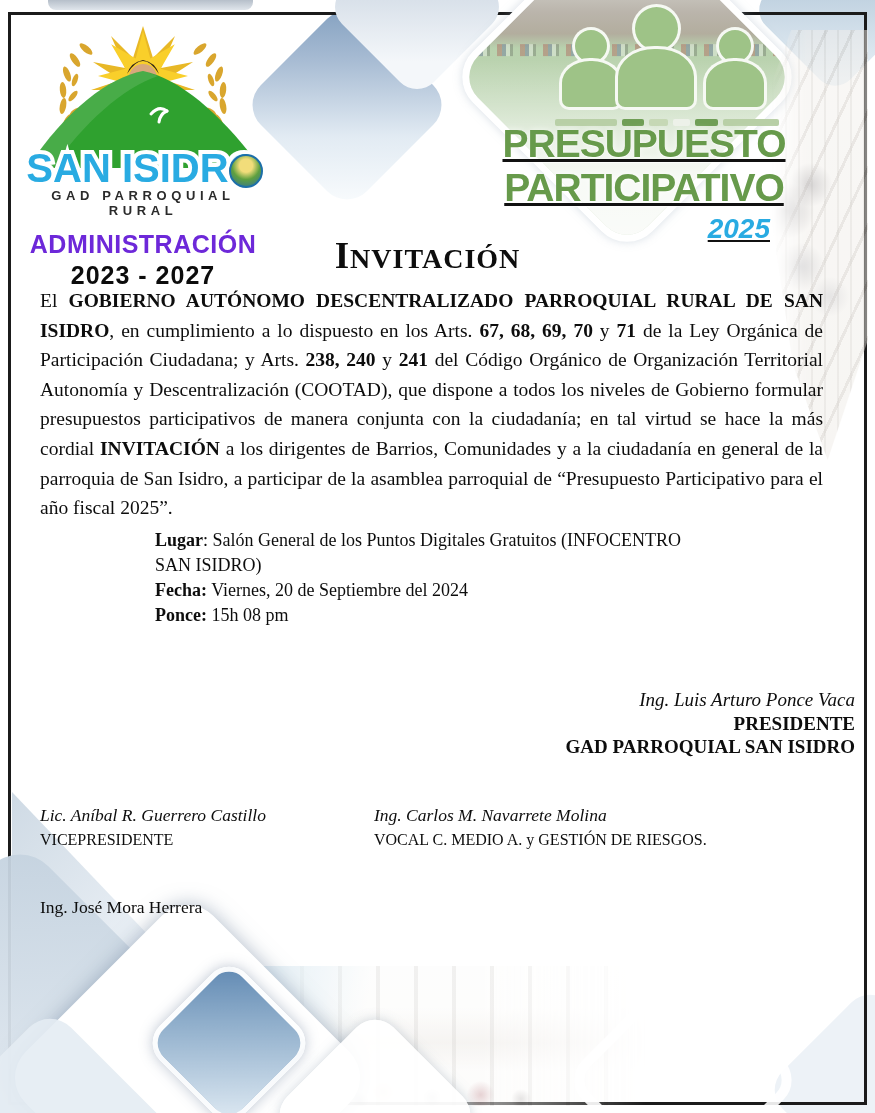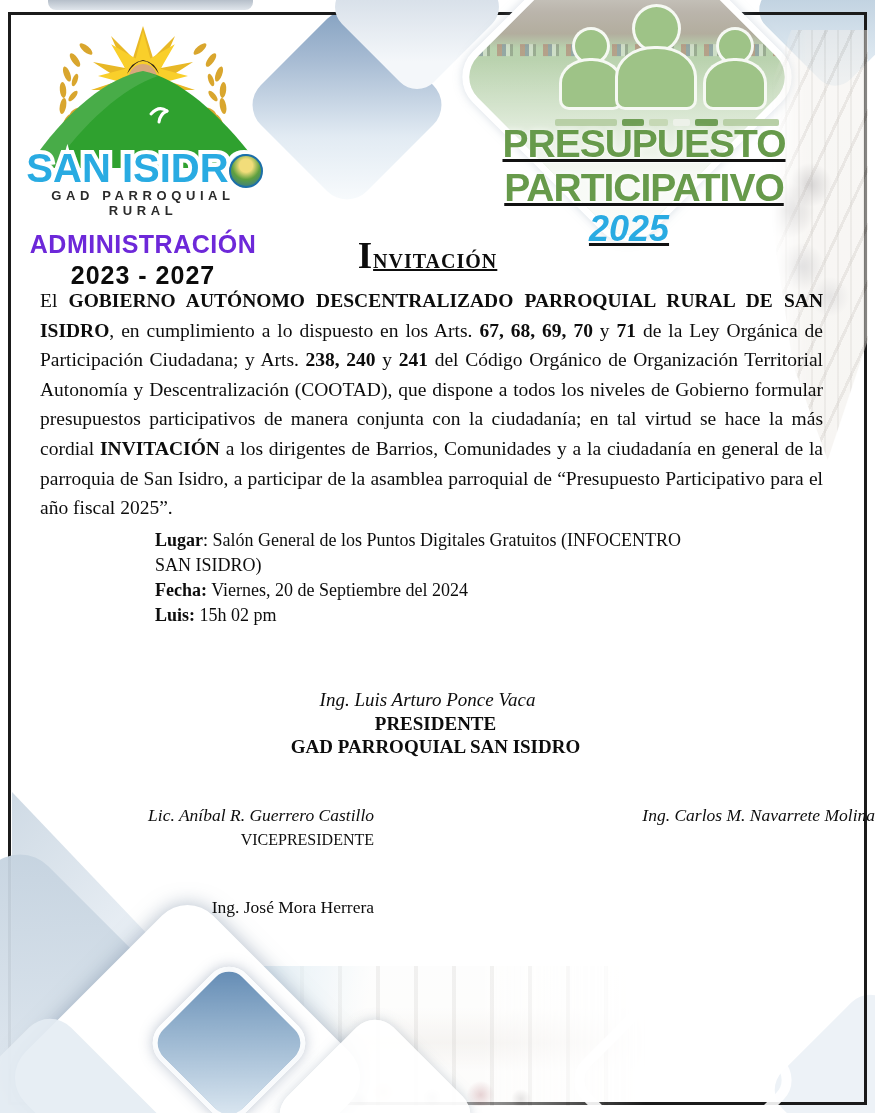--- a/index.html
+++ b/index.html
@@ -109,43 +109,43 @@
   .pbar{position:absolute;left:2px;right:2px;bottom:0;height:7px;display:flex;gap:5px;}
   .pbar span{border-radius:2px;height:7px;}
   .s1{width:74px;background:#b8cfa6;} .s2{width:26px;background:#6f9e55;}
   .s3{width:22px;background:#c6d8b5;} .s4{width:20px;background:#edf1e9;}
   .s5{width:28px;background:#6f9e55;} .s6{width:66px;background:#b8cfa6;}
 
   .banner-text{left:488px;top:122px;width:312px;text-align:center;z-index:10;
                font-family:"Liberation Sans","DejaVu Sans",sans-serif;text-decoration:underline;}
   .bl{font-size:39px;line-height:44px;font-weight:800;letter-spacing:-1px;color:#679a4b;
       white-space:nowrap;text-shadow:0 1px 0 rgba(255,255,255,.65),0 0 6px rgba(255,255,255,.7);}
-  .byear{font-size:36px;line-height:38px;font-weight:800;font-style:italic;color:#29abe2;
-      padding-right:30px;text-shadow:0 1px 0 rgba(255,255,255,.6);}
+  .byear{font-size:28px;line-height:38px;font-weight:800;font-style:italic;color:#29abe2;
+      text-align:right;padding-right:30px;text-shadow:0 1px 0 rgba(255,255,255,.6);}
 
   
   .doc-title{left:40px;right:60px;top:234px;text-align:center;font-weight:700;letter-spacing:1px;color:#0d0d0d;}
   .doc-title .cap{font-size:37px;}
-  .doc-title .rest{font-size:20px;text-decoration:underline;}
+  .doc-title .rest{font-size:28px;}
 
   .body-par{left:40px;right:52px;top:286px;margin:0;font-size:19.5px;line-height:29.6px;
             text-align:justify;color:#0d0d0d;}
   .body-par .bold{font-weight:bold;}
 
   .details{left:155px;top:528px;width:545px;font-size:18px;line-height:25px;color:#0d0d0d;}
   .details b{font-weight:bold;}
   .details .pre{white-space:pre-wrap;}
 
-  .president{left:0;right:20px;top:688px;text-align:center;line-height:23.5px;color:#0d0d0d;}
+  .president{left:0;right:20px;top:688px;text-align:right;line-height:23.5px;color:#0d0d0d;}
   .president .name{font-style:italic;font-size:19px;}
   .president .role{font-weight:bold;font-size:19px;padding-left:16px;}
 
   .sig-grid{left:40px;top:804px;width:835px;display:grid;grid-template-columns:40% 60%;
             row-gap:45px;color:#0d0d0d;}
-  .sig{text-align:right;line-height:23.5px;}
+  .sig{text-align:left;line-height:23.5px;}
   .sig .name{font-size:17.5px;}
   .sig .name.it{font-style:italic;}
   .sig .role{font-weight:normal;font-size:16px;}
   .sig .narrow{max-width:300px;margin:0 auto;}
 </style>
 </head>
 <body>
 
 <div class="page">
 
@@ -264,35 +264,36 @@
 
   <div class="content doc-title">
     <span class="cap">I</span><span class="rest">NVITACIÓN</span>
   </div>
 
   <p class="content body-par"><span>El </span><span class="bold">GOBIERNO AUTÓNOMO DESCENTRALIZADO PARROQUIAL RURAL DE SAN ISIDRO</span><span>, en cumplimiento a lo dispuesto en los Arts. </span><span class="bold">67, 68, 69, 70</span><span> y </span><span class="bold">71</span><span> de la Ley Orgánica de Participación Ciudadana; y Arts. </span><span class="bold">238, 240</span><span> y </span><span class="bold">241</span><span> del Código Orgánico de Organización Territorial Autonomía y Descentralización (COOTAD), que dispone a todos los niveles de Gobierno formular presupuestos participativos de manera conjunta con la ciudadanía; en tal virtud se hace la más cordial </span><span class="bold">INVITACIÓN</span><span> a los dirigentes de Barrios, Comunidades y a la ciudadanía en general de la parroquia de San Isidro, a participar de la asamblea parroquial de “Presupuesto Participativo para el año fiscal 2025”.</span></p>
 
   <div class="content details">
     <div class="detail-line"><b>Lugar</b><span class="pre">: </span><span class="pre">Salón General de los Puntos Digitales Gratuitos (INFOCENTRO SAN ISIDRO)</span></div>
     <div class="detail-line"><b>Fecha:</b><span class="pre"> Viernes, 20 de Septiembre del 2024</span></div>
-    <div class="detail-line"><b>Luis:</b><span class="pre"> 15h 02 pm</span></div>
+    <div class="detail-line"><b>Ponce:</b><span class="pre"> 15h 08 pm</span></div>
   </div>
 
   <div class="content president">
     <div class="name">Ing. Luis Arturo Ponce Vaca</div>
     <div class="role">PRESIDENTE</div>
     <div class="role">GAD PARROQUIAL SAN ISIDRO</div>
   </div>
 
   <div class="content sig-grid">
     <div class="sig">
       <div class="name it">Lic. Aníbal R. Guerrero Castillo</div>
       <div class="role">VICEPRESIDENTE</div>
     </div>
     <div class="sig">
       <div class="name it">Ing. Carlos M. Navarrete Molina</div>
+      <div class="role">VOCAL C. MEDIO A. y GESTIÓN DE RIESGOS.</div>
     </div>
     <div class="sig">
       <div class="name">Ing. José Mora Herrera</div>
     </div>
   </div>
 
 </div>
 
 </body></html>

